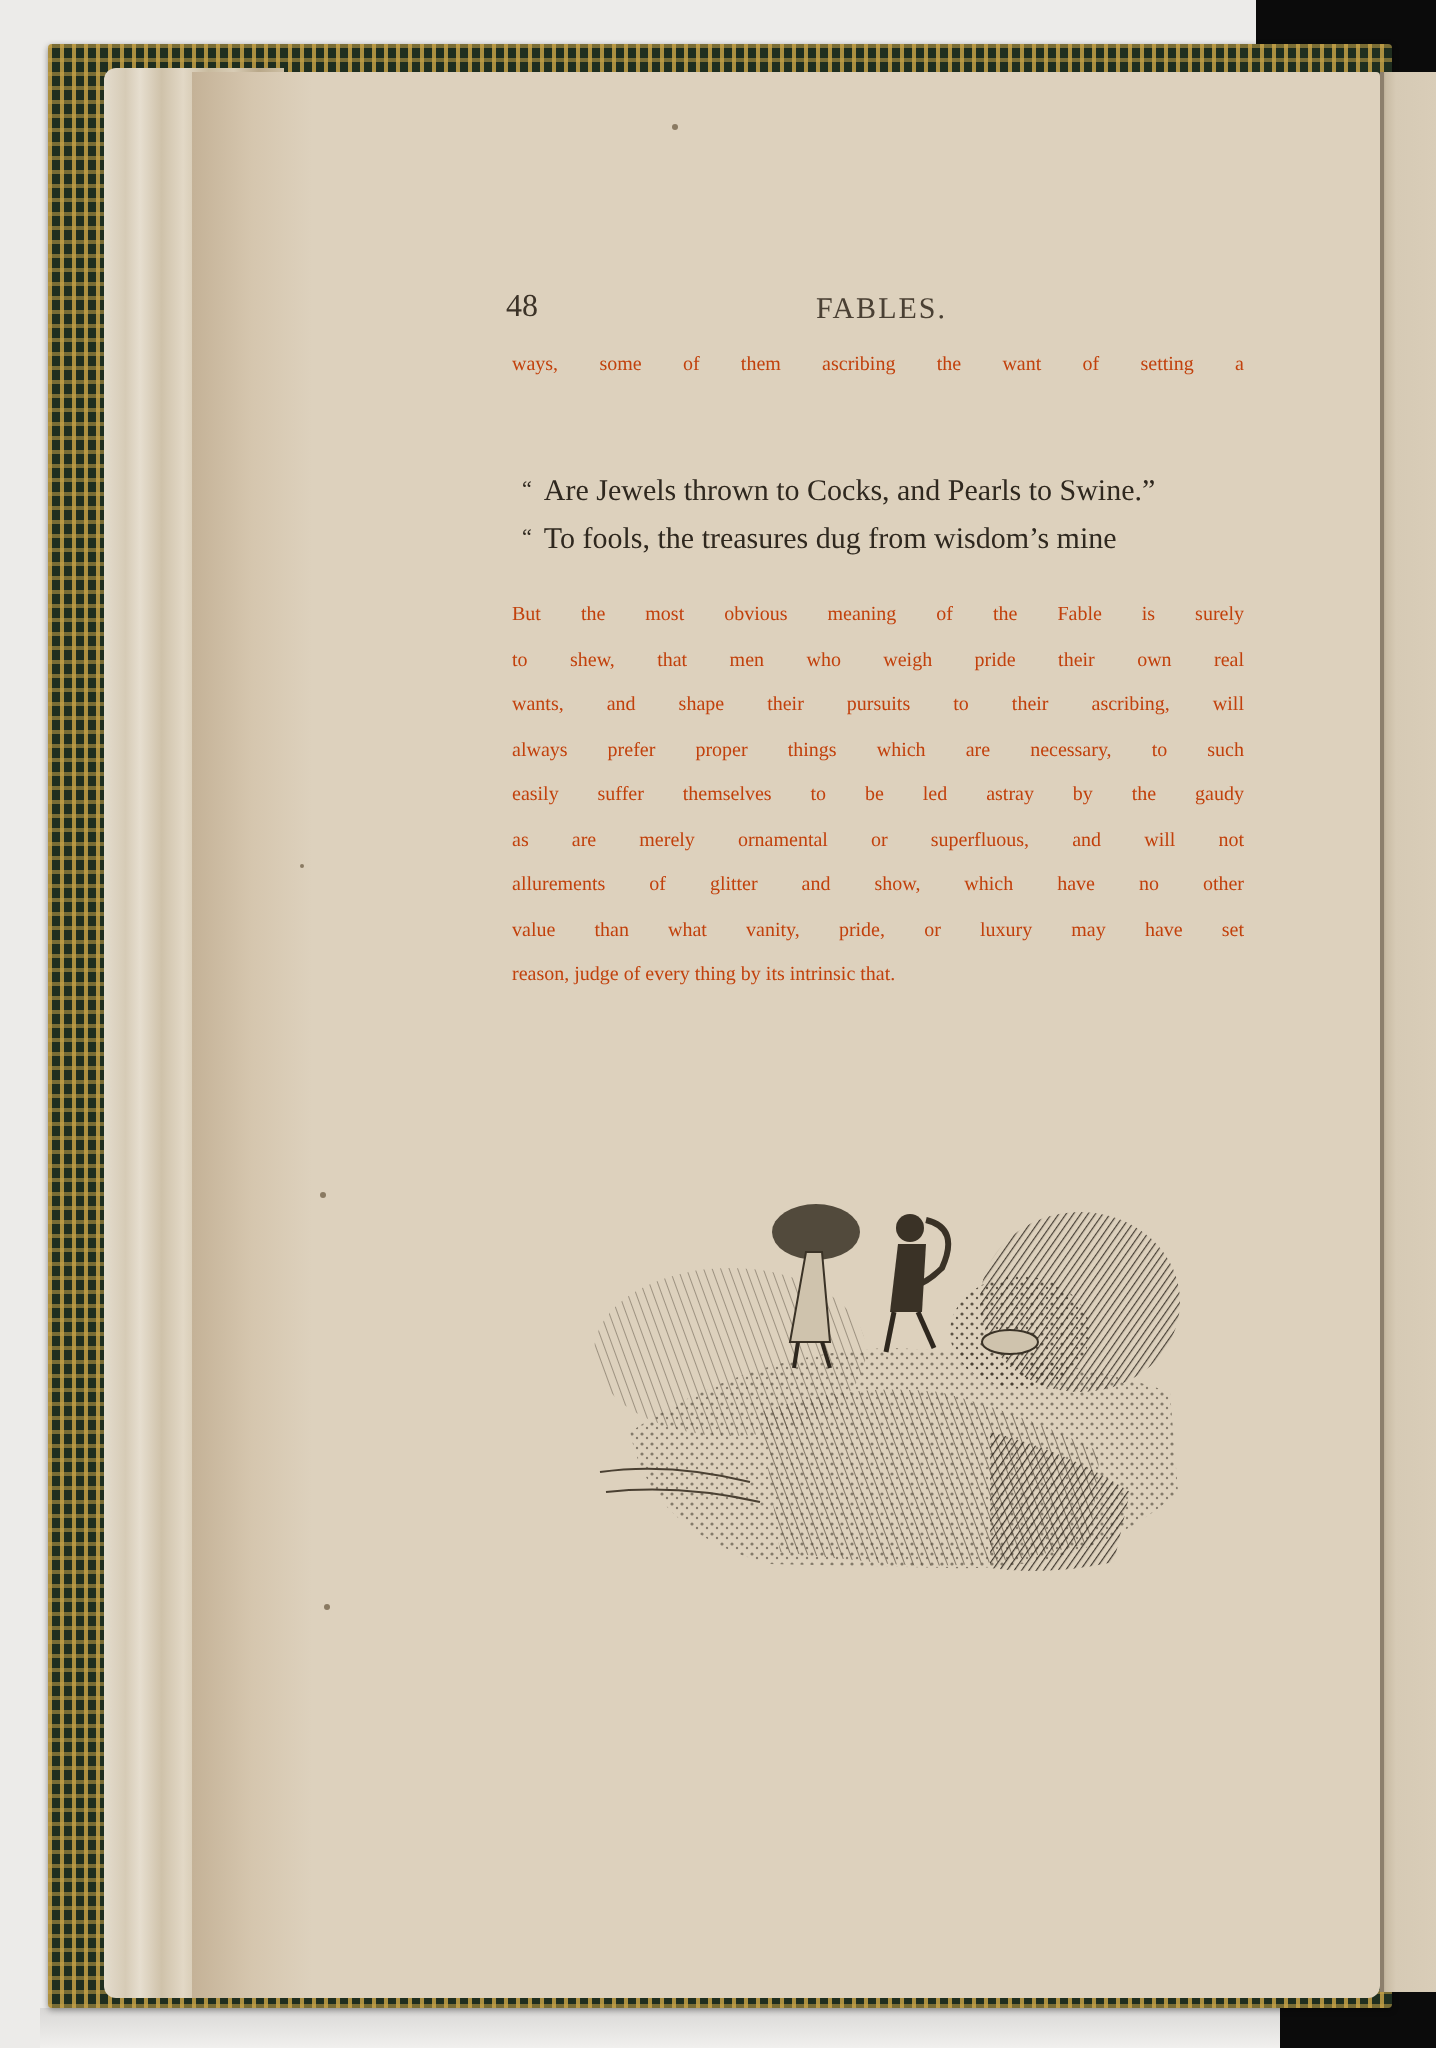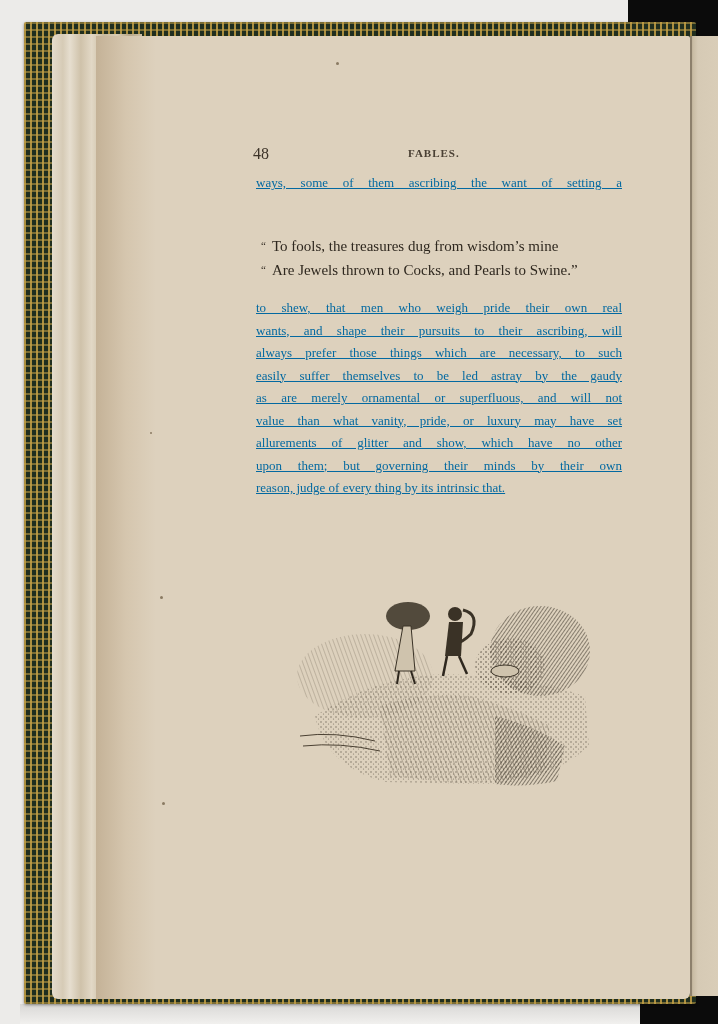--- a/index.html
+++ b/index.html
@@ -47,26 +47,25 @@
     }
     .spine-line {
       position:absolute; left:690px; top:36px; width:2px; height:960px;
       background:#8d806c;
     }
     .header {
       position:absolute; left:253px; top:145px; width:368px; height:20px;
       color:#3c3328; font-size:15px;
     }
     .page-number { position:absolute; left:0; top:0; font-size:16px;text-align:right; }
-    .running-head { position:absolute; left:155px; top:2px; font-size:11px; letter-spacing:1px; font-weight:bold; color:#4a4034; }
+    .running-head { position:absolute; left:155px; top:2px; font-size:15px; letter-spacing:1px; font-weight:normal; color:#4a4034; }
     .text-block {
       position:absolute; left:256px; width:366px;
-      color:#0369a1; font-size:13px; line-height:22.5px;
+      color:#c2410c; font-size:10px; line-height:22.5px;
       text-align:justify;
-      text-decoration:underline;
     }
     .line { display:block; white-space:nowrap; text-align-last:justify; text-align:justify; }
     .line.last { text-align-last:left; }
     .verse {
       position:absolute; left:261px; top:234px; width:360px;
       color:#2f281f; font-size:15px; line-height:22.5px;
     }
     .verse .vline { display:block; white-space:nowrap; }
     .quote-mark { font-size:11px; margin-right:6px; vertical-align:2px; }
     .illustration {
@@ -98,33 +97,33 @@
 <div class="header">
   <span class="page-number">48</span>
   <span class="running-head">FABLES.</span>
 </div>
 
 <div class="text-block" style="top:172px;">
   <span class="line">ways, some of them ascribing the want of setting a</span>
 </div>
 
 <div class="verse">
+  <span class="vline"><span class="quote-mark">“</span><span>Are Jewels thrown to Cocks, and Pearls to Swine.”</span></span>
   <span class="vline"><span class="quote-mark">“</span><span>To fools, the treasures dug from wisdom’s mine</span></span>
-  <span class="vline"><span class="quote-mark">“</span><span>Are Jewels thrown to Cocks, and Pearls to Swine.”</span></span>
 </div>
 
 <div class="text-block" style="top:297px;">
+  <span class="line">But the most obvious meaning of the Fable is surely</span>
   <span class="line">to shew, that men who weigh pride their own real</span>
   <span class="line">wants, and shape their pursuits to their ascribing, will</span>
-  <span class="line">always prefer those things which are necessary, to such</span>
+  <span class="line">always prefer proper things which are necessary, to such</span>
   <span class="line">easily suffer themselves to be led astray by the gaudy</span>
   <span class="line">as are merely ornamental or superfluous, and will not</span>
+  <span class="line">allurements of glitter and show, which have no other</span>
   <span class="line">value than what vanity, pride, or luxury may have set</span>
-  <span class="line">allurements of glitter and show, which have no other</span>
-  <span class="line">upon them; but governing their minds by their own</span>
   <span class="line last">reason, judge of every thing by its intrinsic that.</span>
 </div>
 
 <div class="illustration">
   <svg width="298" height="192" viewBox="0 0 298 192" xmlns="http://www.w3.org/2000/svg">
     <defs>
       <pattern id="hatch" width="3" height="3" patternUnits="userSpaceOnUse" patternTransform="rotate(35)">
         <line x1="0" y1="0" x2="0" y2="3" stroke="#2e271e" stroke-width="1.2"></line>
       </pattern>
       <pattern id="hatchLight" width="4" height="4" patternUnits="userSpaceOnUse" patternTransform="rotate(-20)">

